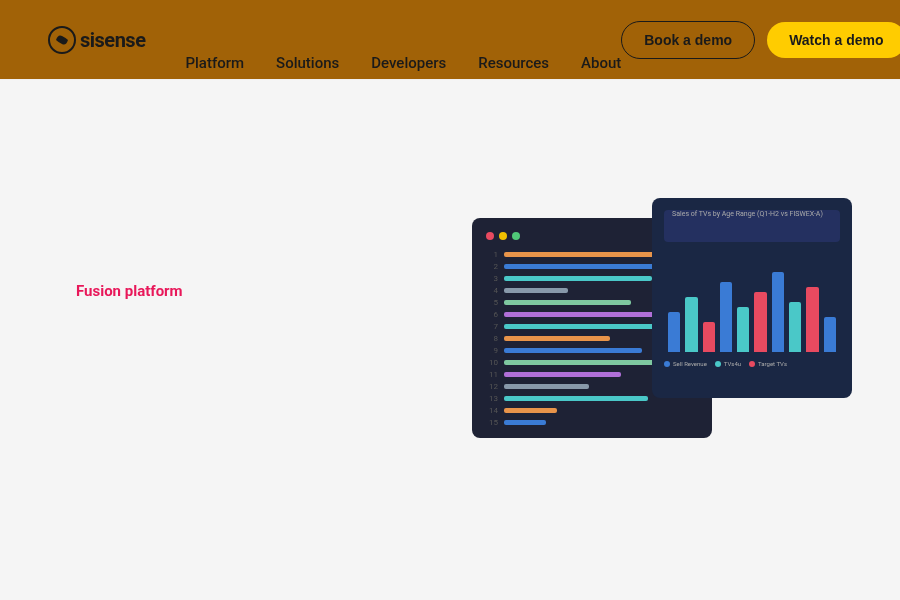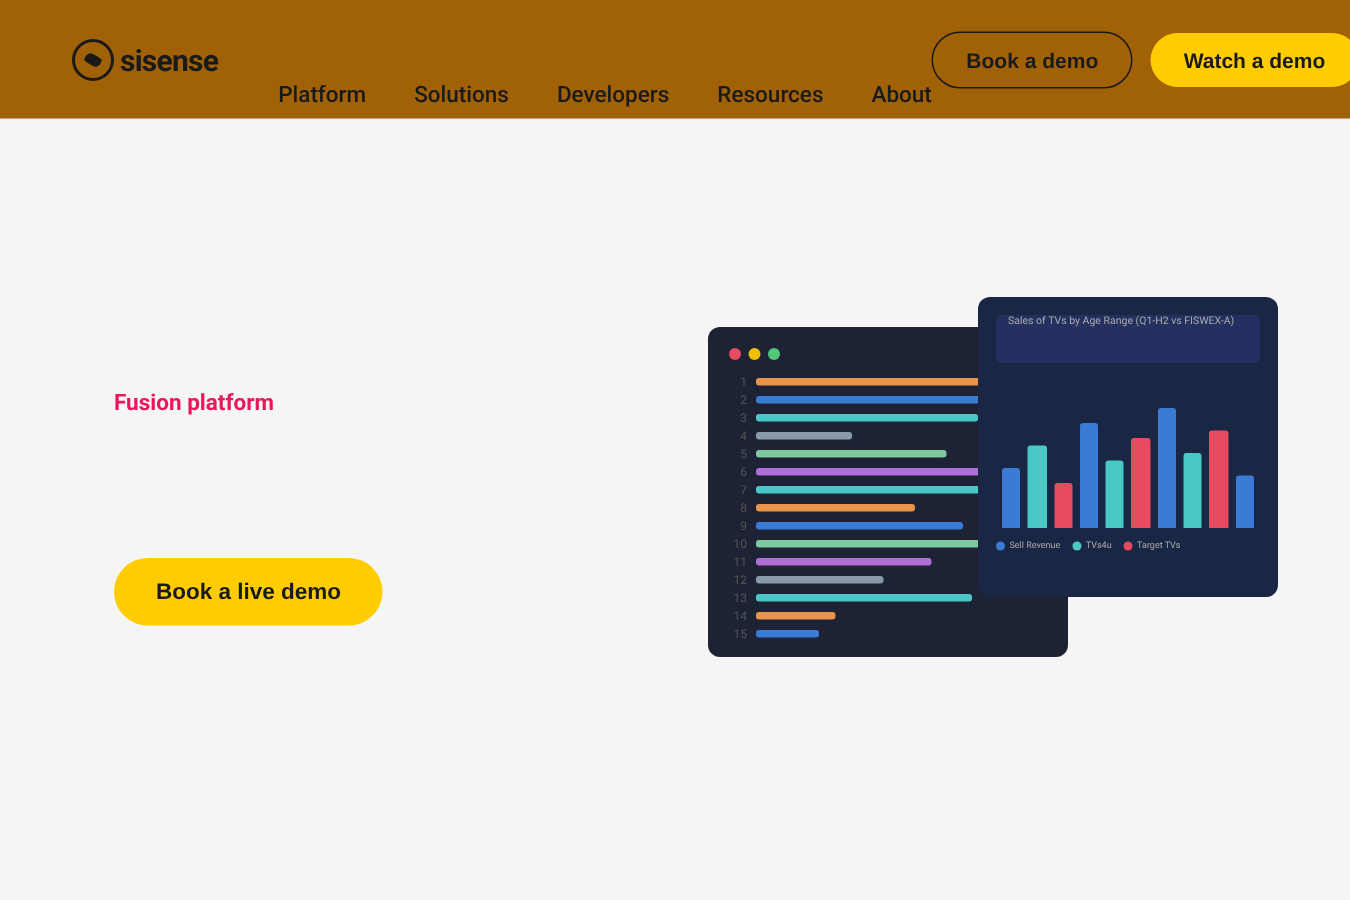--- a/index.html
+++ b/index.html
@@ -304,21 +304,20 @@
     <button class="btn-yellow">Watch a demo</button>
   </div>
 </nav>
 
 <section class="hero">
   <div class="hero-left">
     <p class="hero-label">Fusion platform</p>
     <h1 class="hero-title">
       <br>
     </h1>
-    <button class="btn-cta">Book a live demo</button>
   </div>
 
   <div class="hero-right">
 
     <div class="code-screenshot">
       <div class="code-header">
         <div class="dot" style="background:#e84a60"></div>
         <div class="dot" style="background:#f0c000"></div>
         <div class="dot" style="background:#50c878"></div>
       </div>

